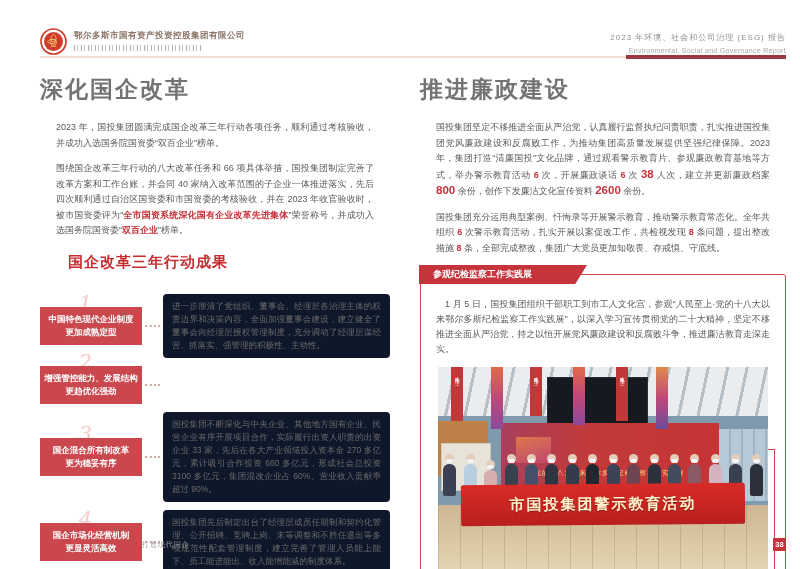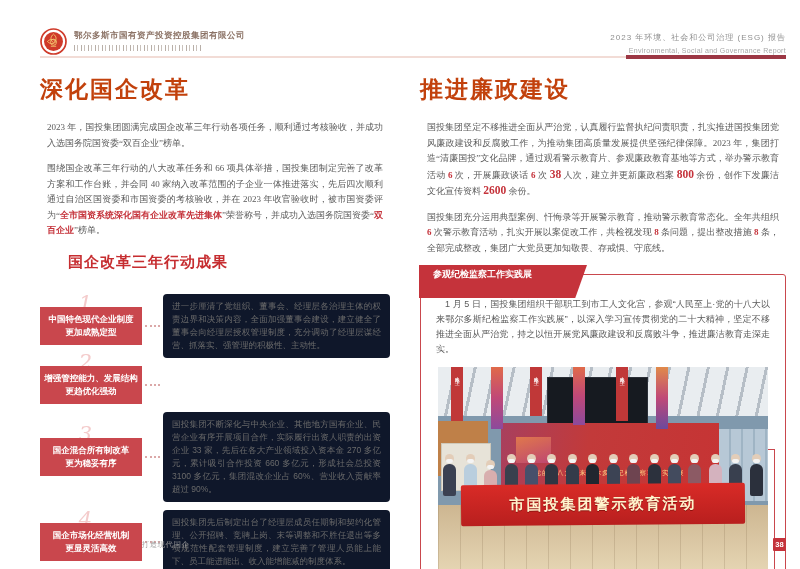--- a/index.html
+++ b/index.html
@@ -17,37 +17,37 @@
   .mongolian{margin-top:3px;height:6px;width:128px;
     background:repeating-linear-gradient(90deg,#b8afa8 0 1px,transparent 1px 3px,#c9c1bb 3px 4px,transparent 4px 7px);}
   .report-title{text-align:right;padding-top:4px;}
   .rt-cn{font-size:8px;color:#8f8f8f;letter-spacing:1px;}
   .rt-en{font-size:7px;color:#a8a8a8;margin-top:4px;letter-spacing:.3px;}
   .rule{position:absolute;top:56px;left:40px;right:14px;height:2px;background:#f2dcd6;}
   .rule-dark{position:absolute;right:0;top:-1px;width:160px;height:4px;background:#9c3744;}
   
   .col-left{position:absolute;left:40px;top:66px;width:350px;}
   .col-right{position:absolute;left:420px;top:66px;width:366px;}
-  h1.sec{font-size:23px;color:#c2410c;margin:8px 0 15px;letter-spacing:2px;font-weight:bold;}
-  p.body{font-size:9px;line-height:15.5px;color:#5a5a5a;text-align:justify;margin:0 7px 10px;font-family:Liberation Serif, serif;}
+  h1.sec{font-size:23px;color:#737373;margin:8px 0 15px;letter-spacing:2px;font-weight:bold;}
+  p.body{font-size:9px;line-height:15.5px;color:#5a5a5a;text-align:justify;margin:0 16px 10px;}
   .hl{color:#c5333b;font-weight:bold;}
   .num{color:#c5333b;font-weight:bold;}
   .num-lg{color:#c5333b;font-weight:bold;font-size:11.5px;}
   h2.sub{font-size:15px;color:#c62d30;margin:14px 0 22px;letter-spacing:1px;font-weight:bold;padding-left:28px;}
   
   .achv-row{display:flex;align-items:center;margin-bottom:8px;}
   .pill-wrap{position:relative;width:102px;flex:none;}
   .achv-num{position:absolute;top:-16px;left:38%;font-family:"DejaVu Serif",serif;font-style:italic;font-size:21px;color:#f4cbcb;z-index:0;}
   .pill{position:relative;z-index:1;background:#c9474d;border-radius:0;color:#fff;font-size:8.5px;line-height:13px;
     text-align:center;padding:6px 4px;font-weight:bold;}
   .dots{flex:none;width:15px;border-top:2px dotted #dba8a8;margin:0 3px;}
   .desc{flex:1;background:#0f172a;border-radius:4px;padding:6px 9px;font-size:8.5px;line-height:13px;color:#6a6a6a;text-align:justify;}
   
   .case-box{position:relative;margin-top:18px;border:1.5px solid #c9474d;border-radius:3px;padding:22px 13px 13px;}
-  .ribbon{position:absolute;top:-10px;left:-2px;height:33px;min-width:168px;background:#c5333b;color:#fff;
+  .ribbon{position:absolute;top:-10px;left:-2px;height:19px;min-width:168px;background:#c5333b;color:#fff;
     font-size:9px;font-weight:bold;line-height:19px;padding:0 24px 0 14px;
     clip-path:polygon(0 0,100% 0,93% 100%,0 100%);box-sizing:border-box;}
   .case-text{font-size:9px;line-height:15px;color:#5a5a5a;text-align:justify;margin:0 2px 10px;text-indent:1em;}
   .photo-wrap{position:relative;margin:0 4px 2px;}
   .photo-accent{position:absolute;right:-7px;bottom:-7px;top:40%;left:55%;border:1.5px solid #c9474d;z-index:0;}
   .photo{position:relative;height:206px;overflow:hidden;z-index:1;background:#8099ad;}
   .ceiling{position:absolute;top:0;left:0;right:0;height:24%;
     background:repeating-linear-gradient(102deg,#e9edf0 0 16px,#b6bec6 16px 19px);}
   .screen{position:absolute;left:33%;top:5%;width:30%;height:23%;background:#161a20;border:1px solid #2a2f37;}
   .backdrop{position:absolute;left:19%;right:15%;top:27%;height:31%;

